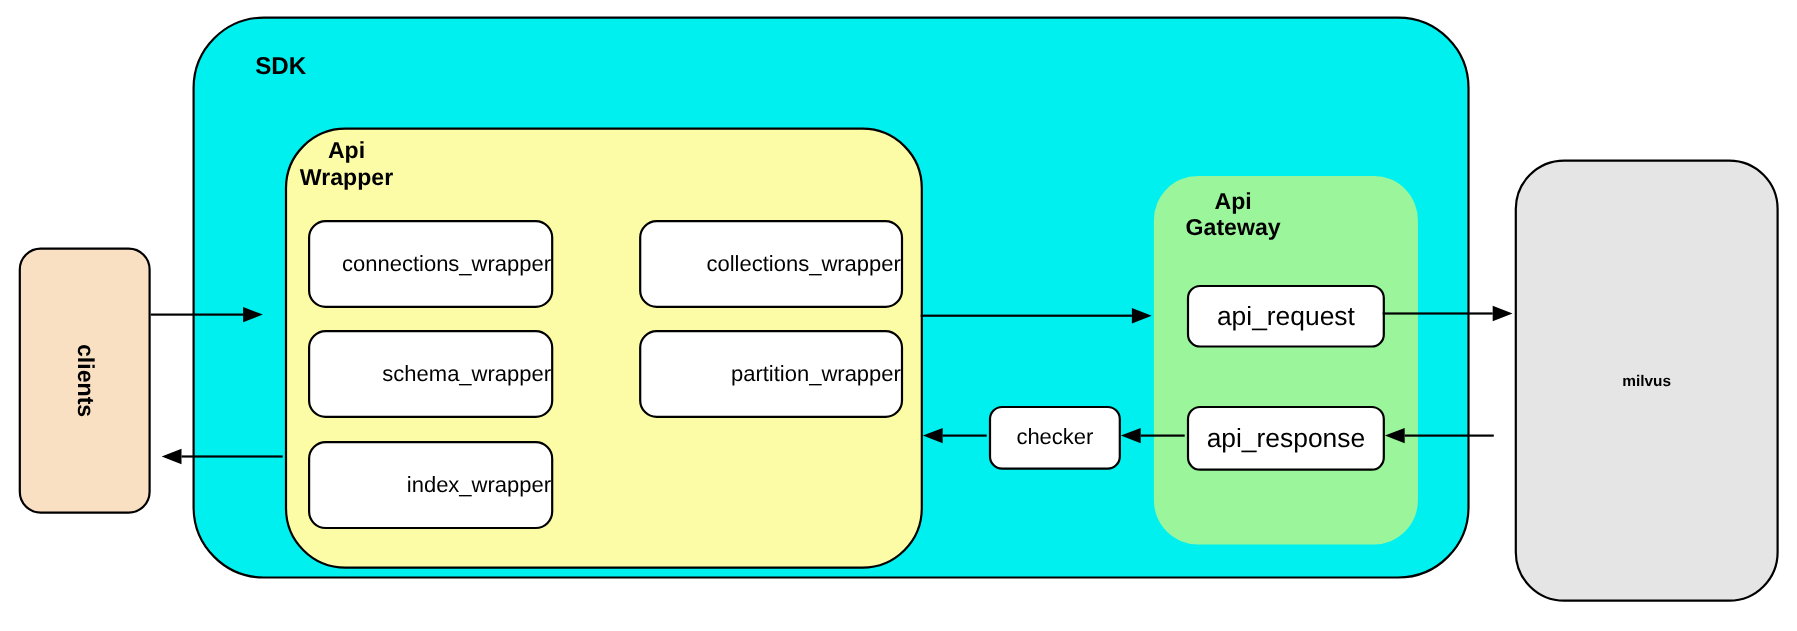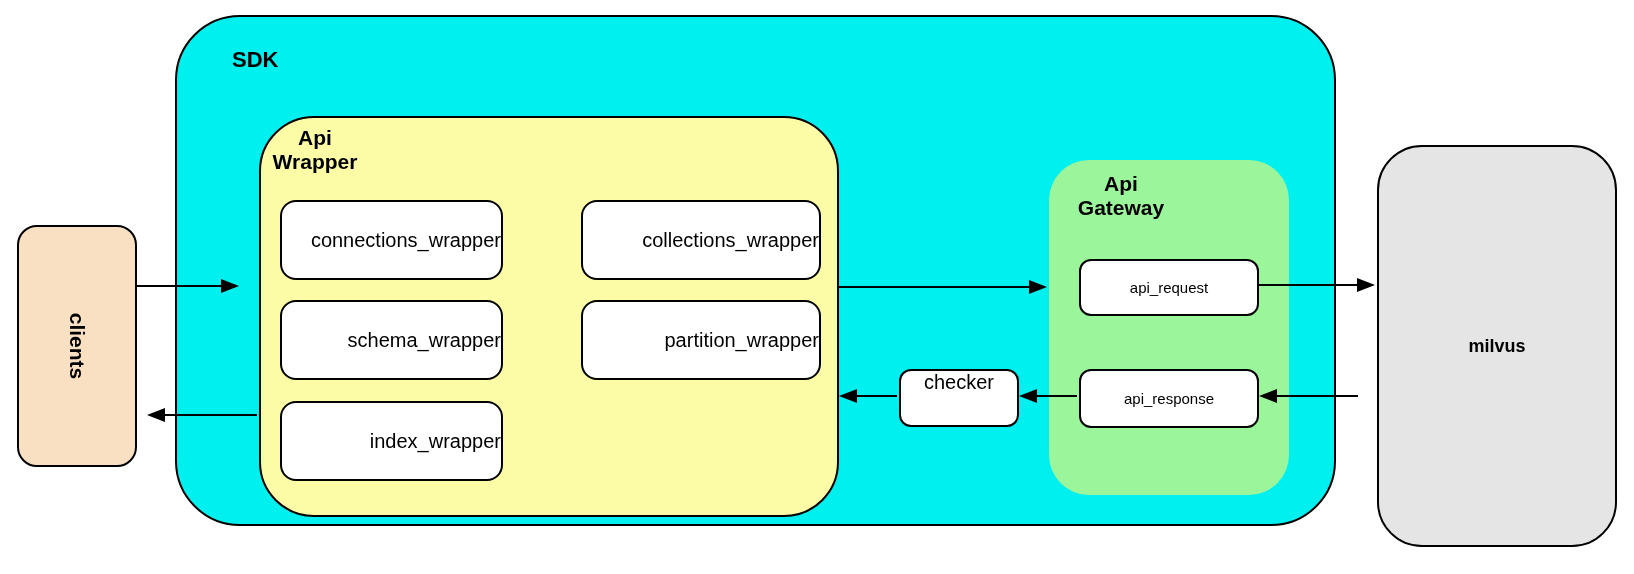--- a/index.html
+++ b/index.html
@@ -54,49 +54,49 @@
   .wb-r1{top:82px;height:80px;}
   .wb-r2{top:182px;height:80px;}
   .wb-r3{top:283px;height:80px;}
   .wb-c1{left:19px;width:223px;}
   .wb-c2{left:320px;width:240px;}
 
   
   .checker{
     position:absolute;left:722px;top:352px;width:120px;height:58px;
     background:#fff;border:2px solid #000;border-radius:12px;
-    display:flex;justify-content:center;
+    display:flex;align-items:center;justify-content:center;
     font-size:20px;box-sizing:border-box;
   }
 
   
   .gateway{
     position:absolute;left:872px;top:143px;width:240px;height:335px;
     background:#9BF59B;border-radius:40px;box-sizing:border-box;
   }
   .gw-label{
     position:absolute;left:20px;top:12px;width:104px;
     font-weight:bold;font-size:21px;line-height:1.15;text-align:center;
   }
   .gw-box{
     position:absolute;left:30px;width:180px;
     background:#fff;border:2px solid #000;border-radius:12px;
     display:flex;align-items:center;justify-content:center;
-    font-size:15px;box-sizing:border-box;
+    font-size:24px;box-sizing:border-box;
   }
   .gw-req{top:99px;height:57px;}
   .gw-res{top:209px;height:59px;}
 
   
   .milvus{
     left:1377px;top:145px;width:240px;height:402px;
     background:#E5E5E5;border:2px solid #000;border-radius:45px;
     display:flex;align-items:center;justify-content:center;
   }
-  .milvus .lbl{font-weight:bold;font-size:18px;}
+  .milvus .lbl{font-weight:bold;font-size:14px;}
 
   
   .aline{position:absolute;height:2px;background:#000;z-index:5;}
   .ahead{position:absolute;width:0;height:0;z-index:5;
     border-top:7px solid transparent;border-bottom:7px solid transparent;}
   .ahead.right{border-left:18px solid #000;}
   .ahead.left{border-right:18px solid #000;}
 </style>
 </head>
 <body>

